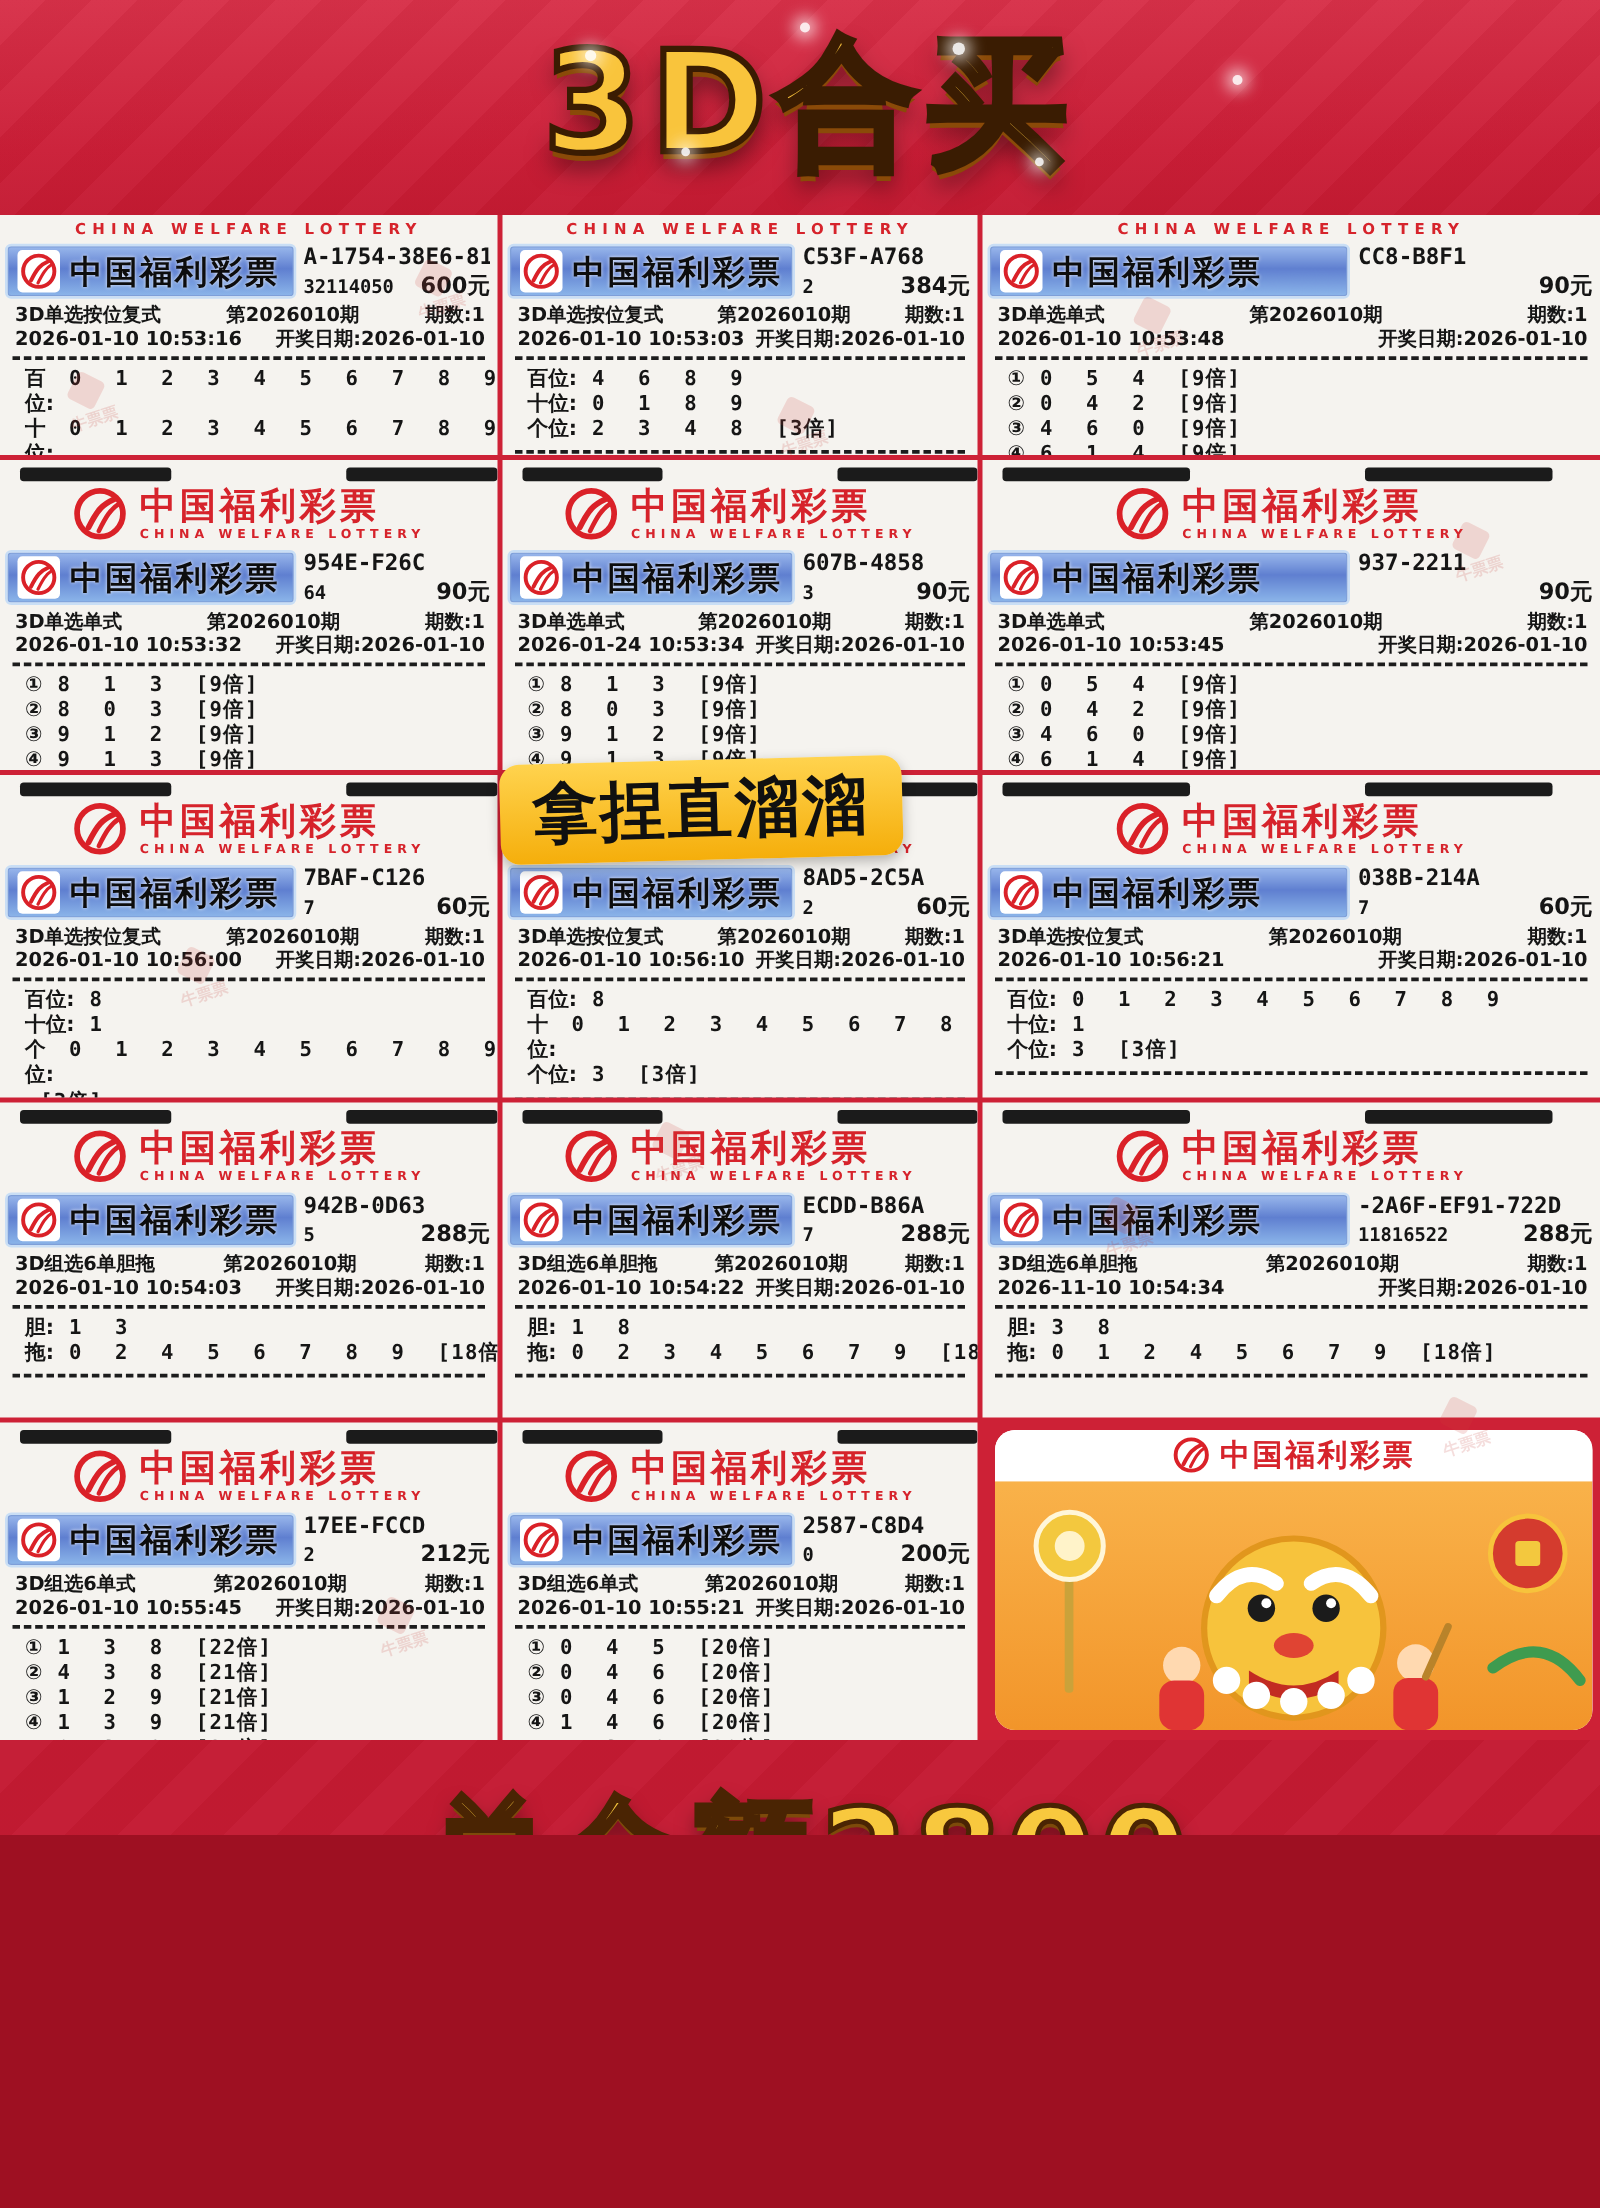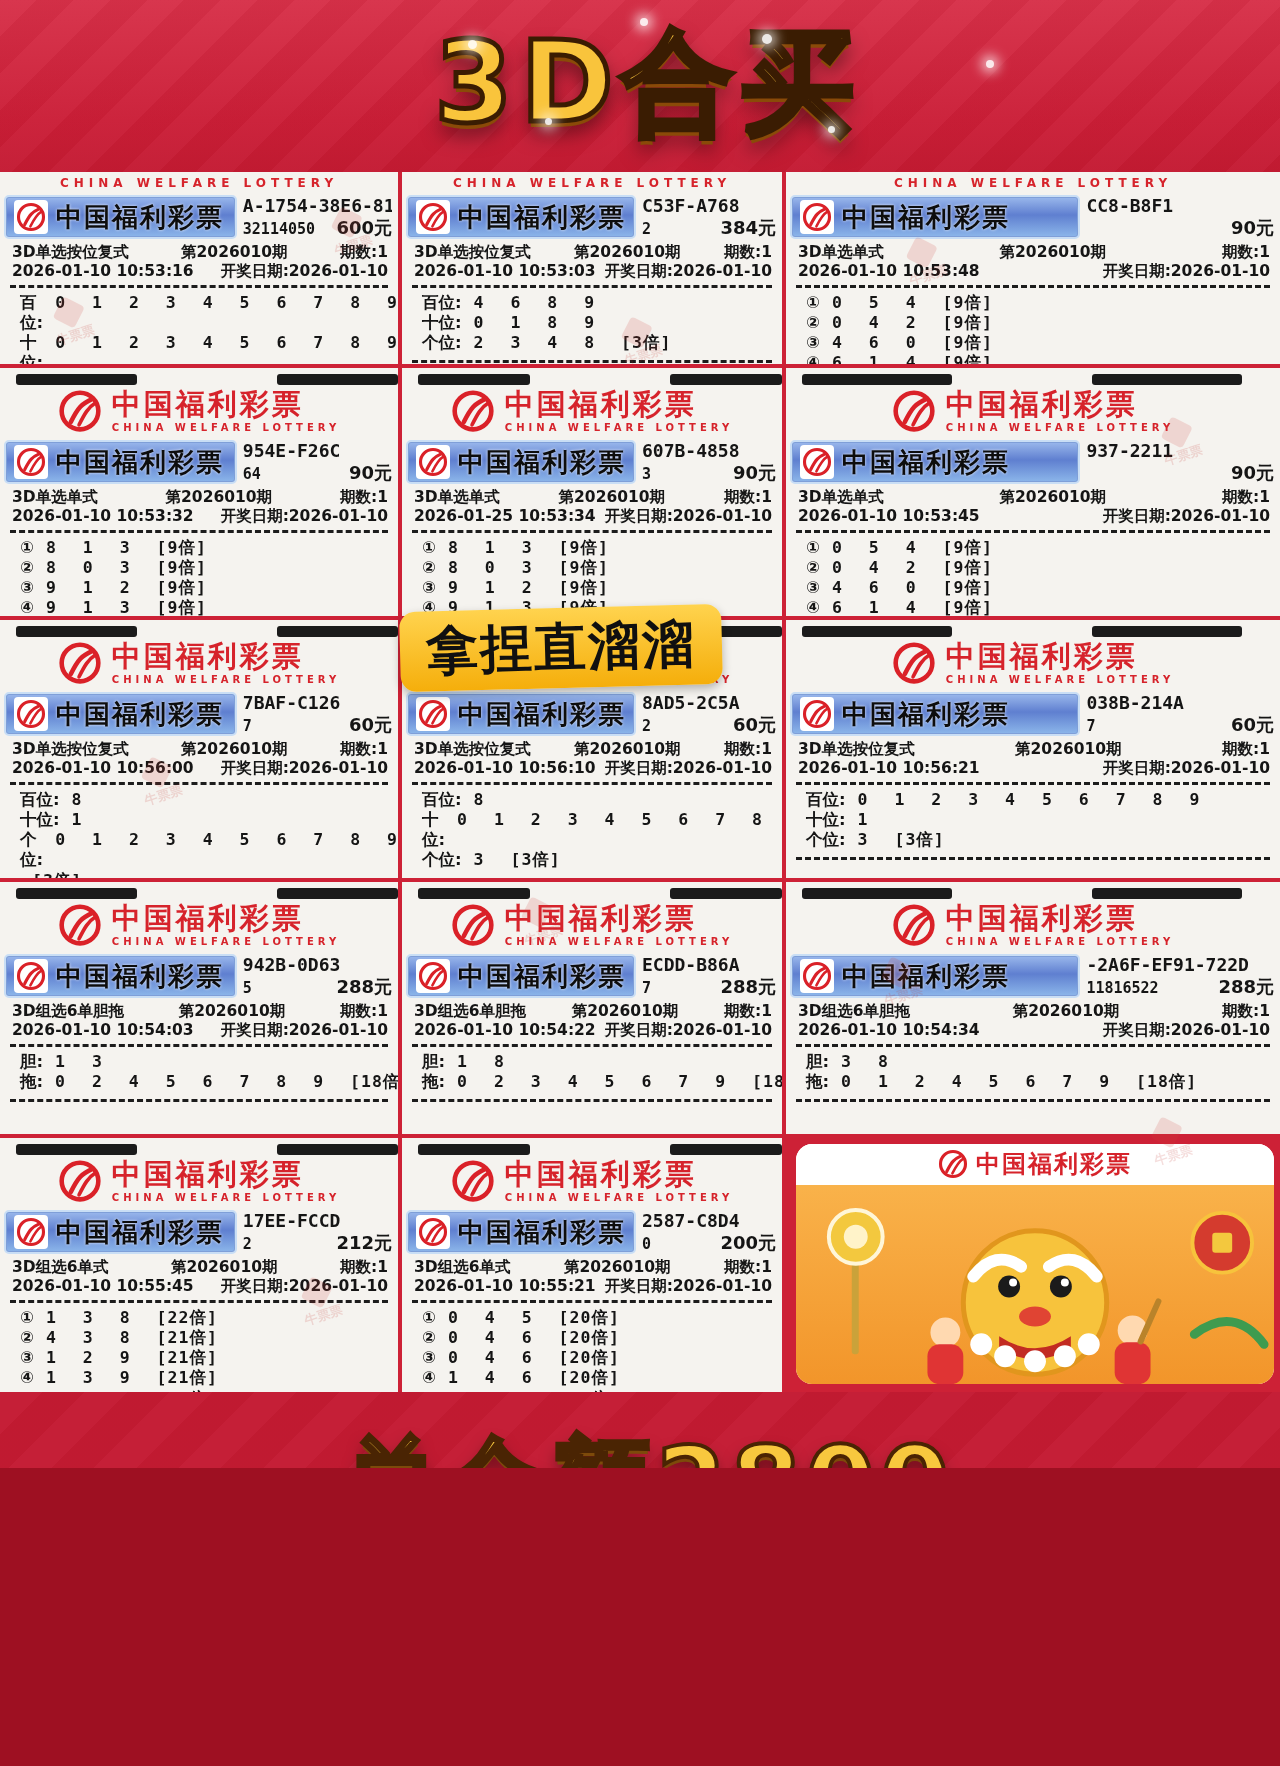--- a/index.html
+++ b/index.html
@@ -346,21 +346,21 @@
           <span class="amount">90元</span>
         </div>
       </div>
     </div>
     <div class="meta m1">
       <span class="game">3D单选单式</span>
       <span>第2026010期</span>
       <span>期数:1</span>
     </div>
     <div class="meta m2">
-      <span>2026-01-25 10:53:34</span>
+      <span>2026-01-24 10:53:34</span>
       <span>开奖日期:2026-01-10</span>
     </div>
     <div class="dash"></div>
     <div class="numbers">
           <div class="nline">
             <span class="nlabel">①</span>
             <span class="nnums">8 1 3 [9倍]</span>
           </div>
           <div class="nline">
             <span class="nlabel">②</span>
@@ -770,21 +770,21 @@
           <span class="amount">288元</span>
         </div>
       </div>
     </div>
     <div class="meta m1">
       <span class="game">3D组选6单胆拖</span>
       <span>第2026010期</span>
       <span>期数:1</span>
     </div>
     <div class="meta m2">
-      <span>2026-01-10 10:54:34</span>
+      <span>2026-11-10 10:54:34</span>
       <span>开奖日期:2026-01-10</span>
     </div>
     <div class="dash"></div>
     <div class="numbers">
           <div class="nline">
             <span class="nlabel">胆:</span>
             <span class="nnums">3 8</span>
           </div>
           <div class="nline">
             <span class="nlabel">拖:</span>

